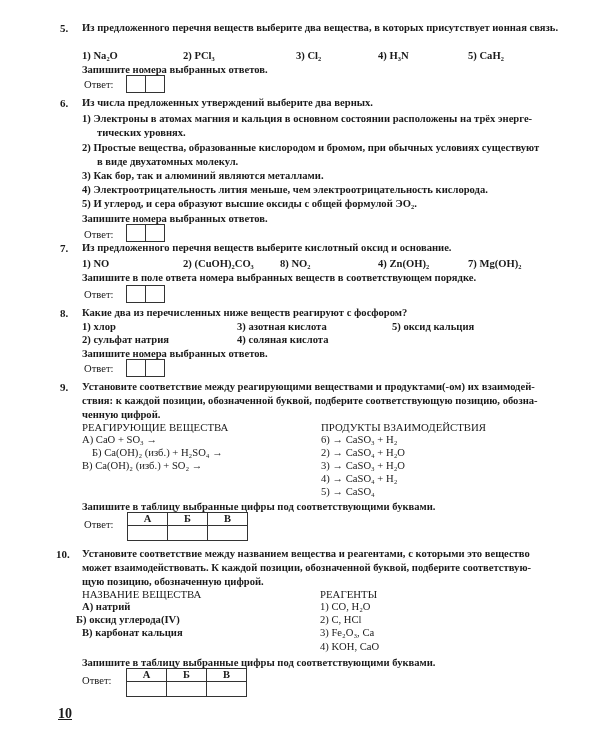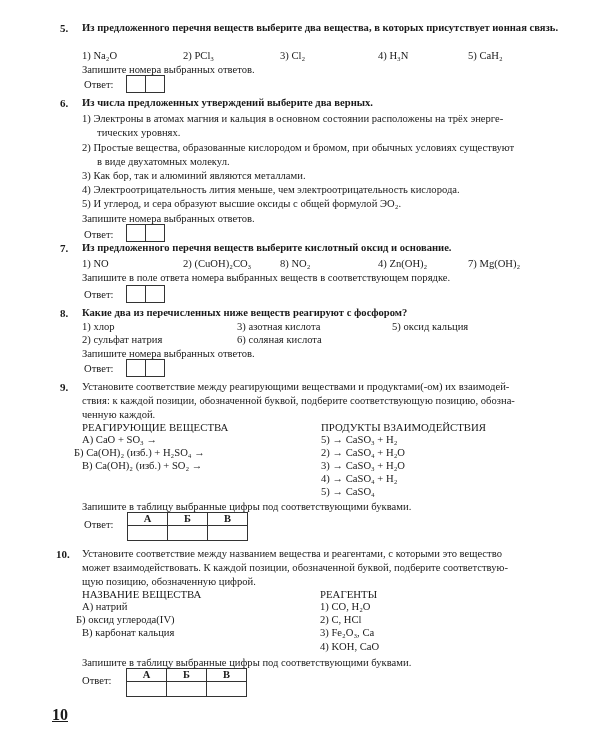--- a/index.html
+++ b/index.html
@@ -4,41 +4,41 @@
 <style>
   html, body { margin: 0; padding: 0; background: #ffffff; }
   body {
     width: 600px; height: 750px; position: relative; overflow: hidden;
     font-family: "Liberation Serif", "DejaVu Serif", serif;
     color: #1a1a1a; font-size: 10.6px;
   }
   .q { position: absolute; left: 0; width: 600px; }
   .qnum { position: absolute; left: 60px; font-weight: bold; font-size: 11px; }
   .qtext { position: absolute; left: 82px; width: 480px; font-weight: bold; line-height: 14px; text-align: justify; }
-  .opt { position: absolute; white-space: nowrap; font-weight: normal; line-height: 14px; }
+  .opt { position: absolute; white-space: nowrap; font-weight: bold; line-height: 14px; }
   .answer-label { position: absolute; font-weight: normal; }
   .box2 { position: absolute; display: flex; height: 16px; border: 1px solid #333; }
   .box2 .cell { width: 18px; height: 16px; }
   .box2 .cell + .cell { border-left: 1px solid #333; }
   .tbl { position: absolute; border-collapse: collapse; }
   .tbl td { border: 1px solid #333; width: 39px; height: 12px; text-align: center; font-weight: bold; font-size: 10.5px; padding: 0; line-height: 12px; }
   .tbl tr.blank td { height: 14px; }
   .hdr { position: absolute; white-space: nowrap; font-size: 10.8px; }
   .plain { position: absolute; white-space: nowrap; line-height: 14px; font-family: Liberation Serif, serif; }
-  .pagenum { position: absolute; left: 52px; top: 706px; font-weight: bold; font-size: 16px; text-decoration: underline; }
+  .pagenum { position: absolute; left: 58px; top: 706px; font-weight: bold; font-size: 14px; text-decoration: underline; }
 </style>
 </head>
 <body>
 
 <div class="q">
   <span class="qnum" style="top:22px">5.</span>
   <div class="qtext" style="top:21px">Из предложенного перечня веществ выберите два вещества, в которых присутствует ионная связь.</div>
   <span class="opt" style="left:82px;top:49px">1) Na₂O</span>
   <span class="opt" style="left:183px;top:49px">2) PCl₃</span>
-  <span class="opt" style="left:280px;top:49px">3) Cl₂</span>
+  <span class="opt" style="left:296px;top:49px">3) Cl₂</span>
   <span class="opt" style="left:378px;top:49px">4) H₃N</span>
   <span class="opt" style="left:468px;top:49px">5) CaH₂</span>
   <span class="opt" style="left:82px;top:63px">Запишите номера выбранных ответов.</span>
   <span class="answer-label" style="left:84px;top:79px">Ответ:</span>
   <div class="box2" style="left:126px;top:75px">
     <div class="cell"></div>
     <div class="cell"></div>
   </div>
 </div>
 
@@ -75,41 +75,41 @@
     <div class="cell"></div>
   </div>
 </div>
 
 <div class="q">
   <span class="qnum" style="top:307px">8.</span>
   <div class="qtext" style="top:306px">Какие два из перечисленных ниже веществ реагируют с фосфором?</div>
   <span class="opt" style="left:82px;top:320px">1) хлор</span>
   <span class="opt" style="left:82px;top:333px">2) сульфат натрия</span>
   <span class="opt" style="left:237px;top:320px">3) азотная кислота</span>
-  <span class="opt" style="left:237px;top:333px">6) соляная кислота</span>
+  <span class="opt" style="left:237px;top:333px">4) соляная кислота</span>
   <span class="opt" style="left:392px;top:320px">5) оксид кальция</span>
   <span class="opt" style="left:82px;top:347px">Запишите номера выбранных ответов.</span>
   <span class="answer-label" style="left:84px;top:363px">Ответ:</span>
   <div class="box2" style="left:126px;top:359px">
     <div class="cell"></div>
     <div class="cell"></div>
   </div>
 </div>
 
 <div class="q">
   <span class="qnum" style="top:381px">9.</span>
   <span class="opt" style="left:82px;top:380px">Установите соответствие между реагирующими веществами и продуктами(-ом) их взаимодей-</span>
   <span class="opt" style="left:82px;top:394px">ствия: к каждой позиции, обозначенной буквой, подберите соответствующую позицию, обозна-</span>
-  <span class="opt" style="left:82px;top:408px">ченную каждой.</span>
+  <span class="opt" style="left:82px;top:408px">ченную цифрой.</span>
   <span class="hdr" style="left:82px;top:421px">РЕАГИРУЮЩИЕ ВЕЩЕСТВА</span>
   <span class="hdr" style="left:321px;top:421px">ПРОДУКТЫ ВЗАИМОДЕЙСТВИЯ</span>
   <span class="plain" style="left:82px;top:433px">А) CaO + SO₃ →</span>
-  <span class="plain" style="left:74px;top:446px">Б) Ca(OH)₂ (изб.) + H₂SO₄ →</span>
+  <span class="plain" style="left:92px;top:446px">Б) Ca(OH)₂ (изб.) + H₂SO₄ →</span>
   <span class="plain" style="left:82px;top:459px">В) Ca(OH)₂ (изб.) + SO₂ →</span>
-  <span class="plain" style="left:321px;top:433px">5) → CaSO₃ + H₂</span>
+  <span class="plain" style="left:321px;top:433px">6) → CaSO₃ + H₂</span>
   <span class="plain" style="left:321px;top:446px">2) → CaSO₄ + H₂O</span>
   <span class="plain" style="left:321px;top:459px">3) → CaSO₃ + H₂O</span>
   <span class="plain" style="left:321px;top:472px">4) → CaSO₄ + H₂</span>
   <span class="plain" style="left:321px;top:485px">5) → CaSO₄</span>
   <span class="opt" style="left:82px;top:500px">Запишите в таблицу выбранные цифры под соответствующими буквами.</span>
   <span class="answer-label" style="left:84px;top:519px">Ответ:</span>
   <table class="tbl" style="left:127px;top:512px">
     <tbody>
         <tr>
       <td>А</td>

